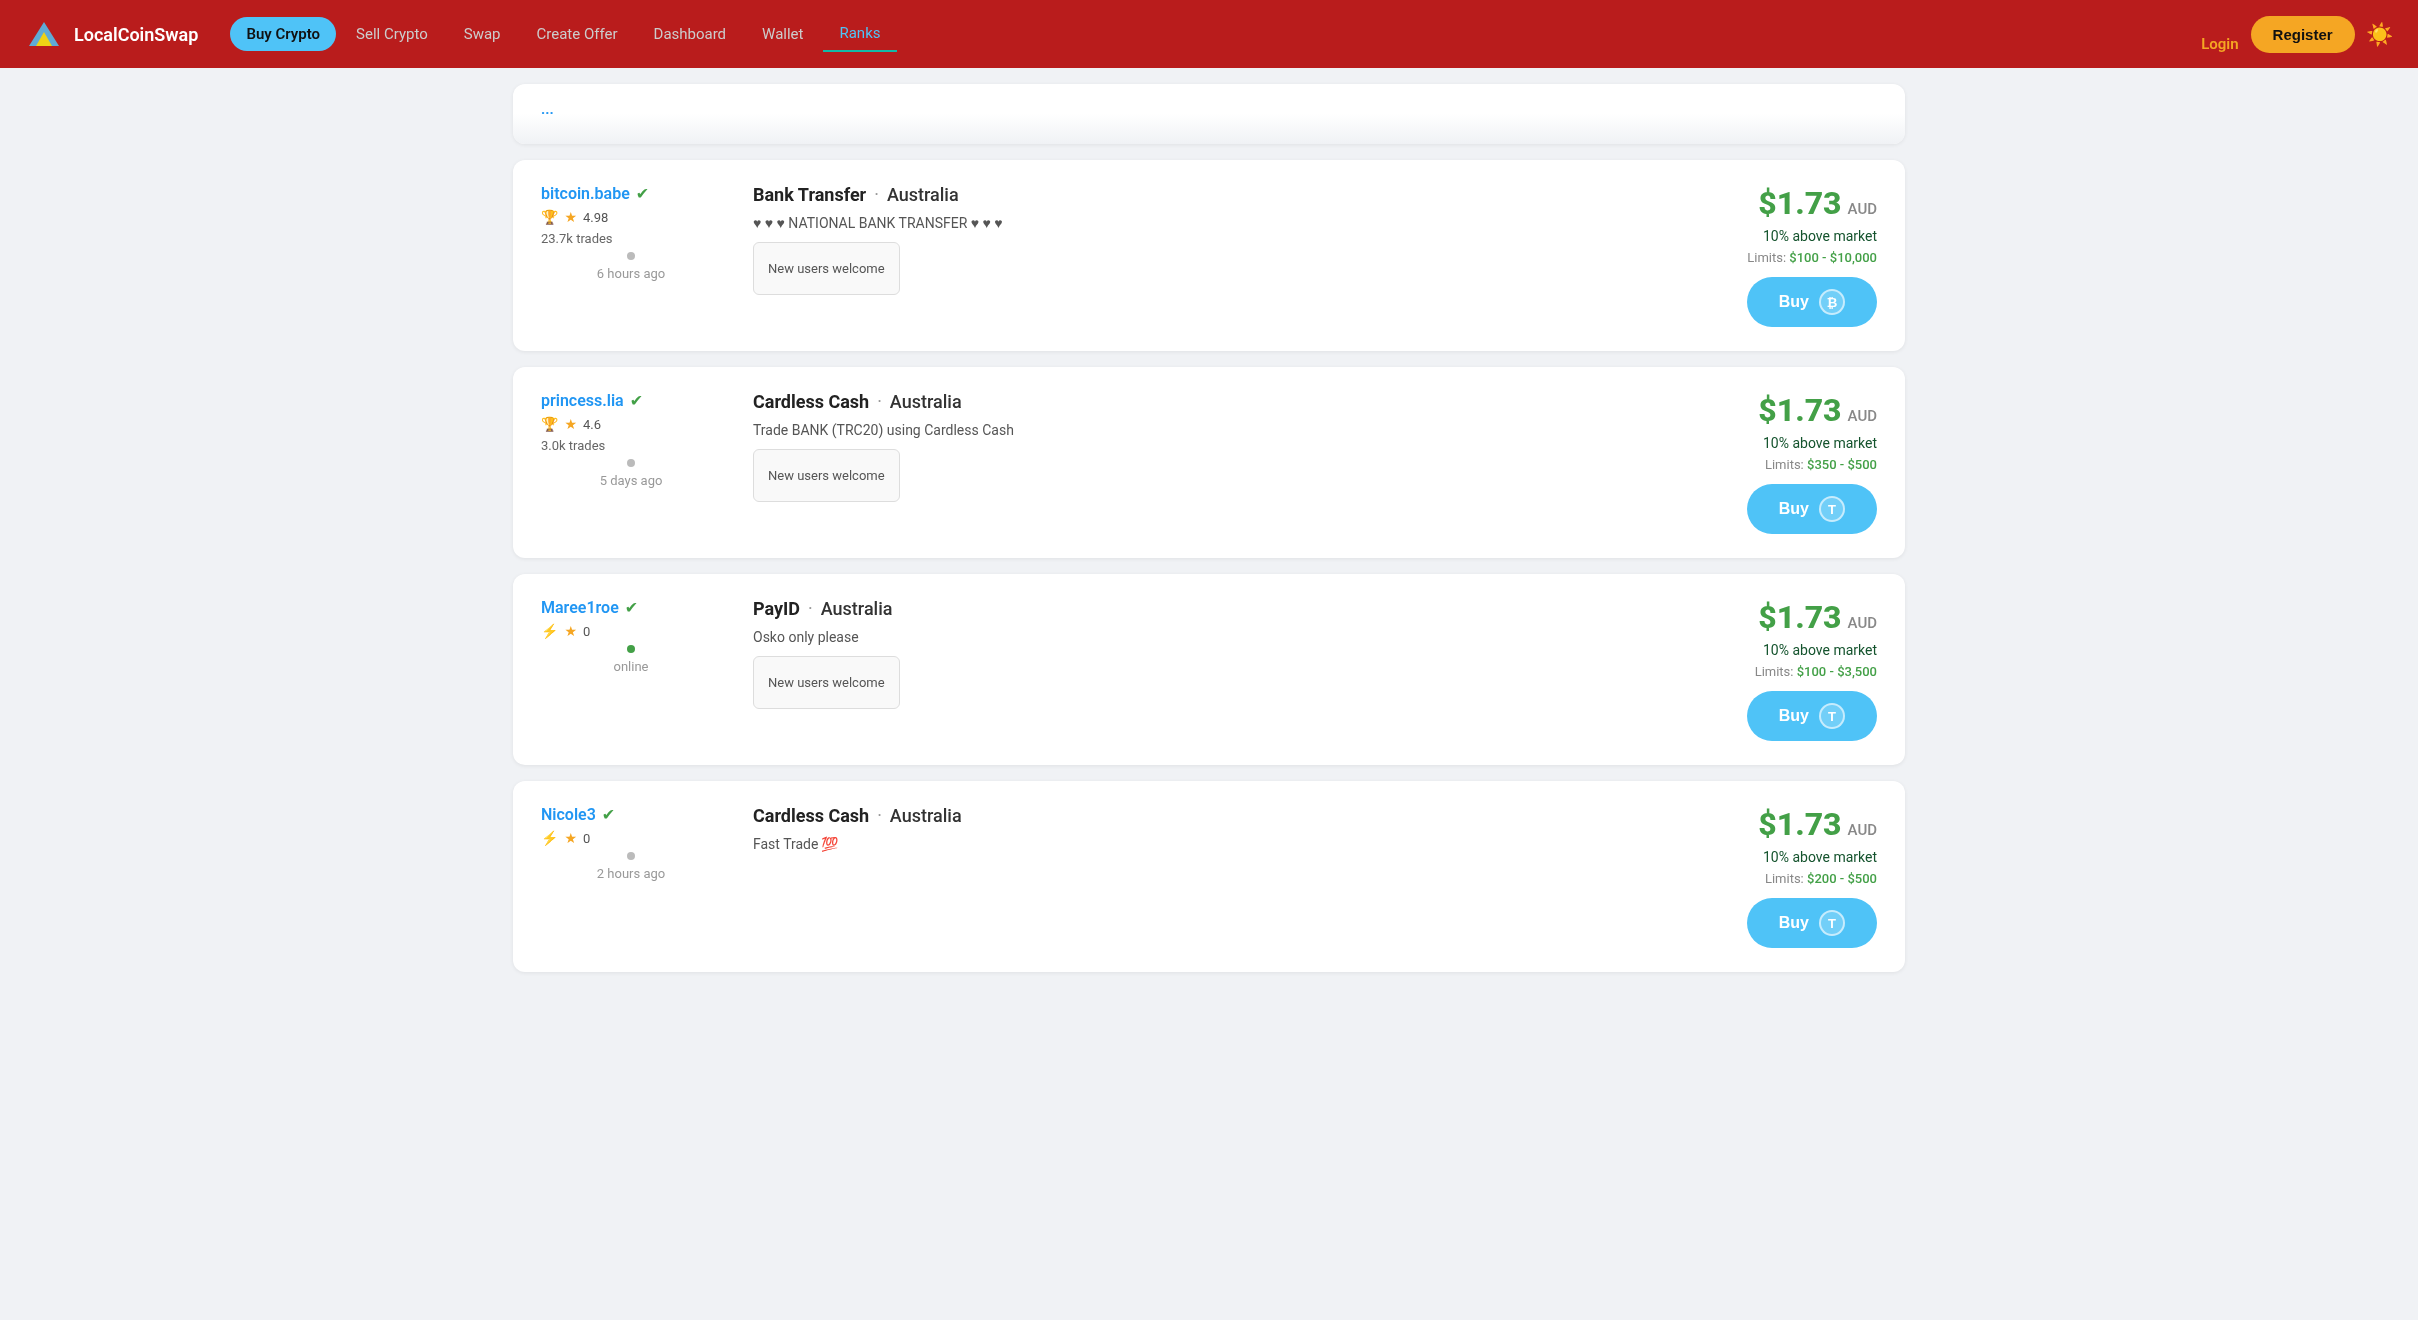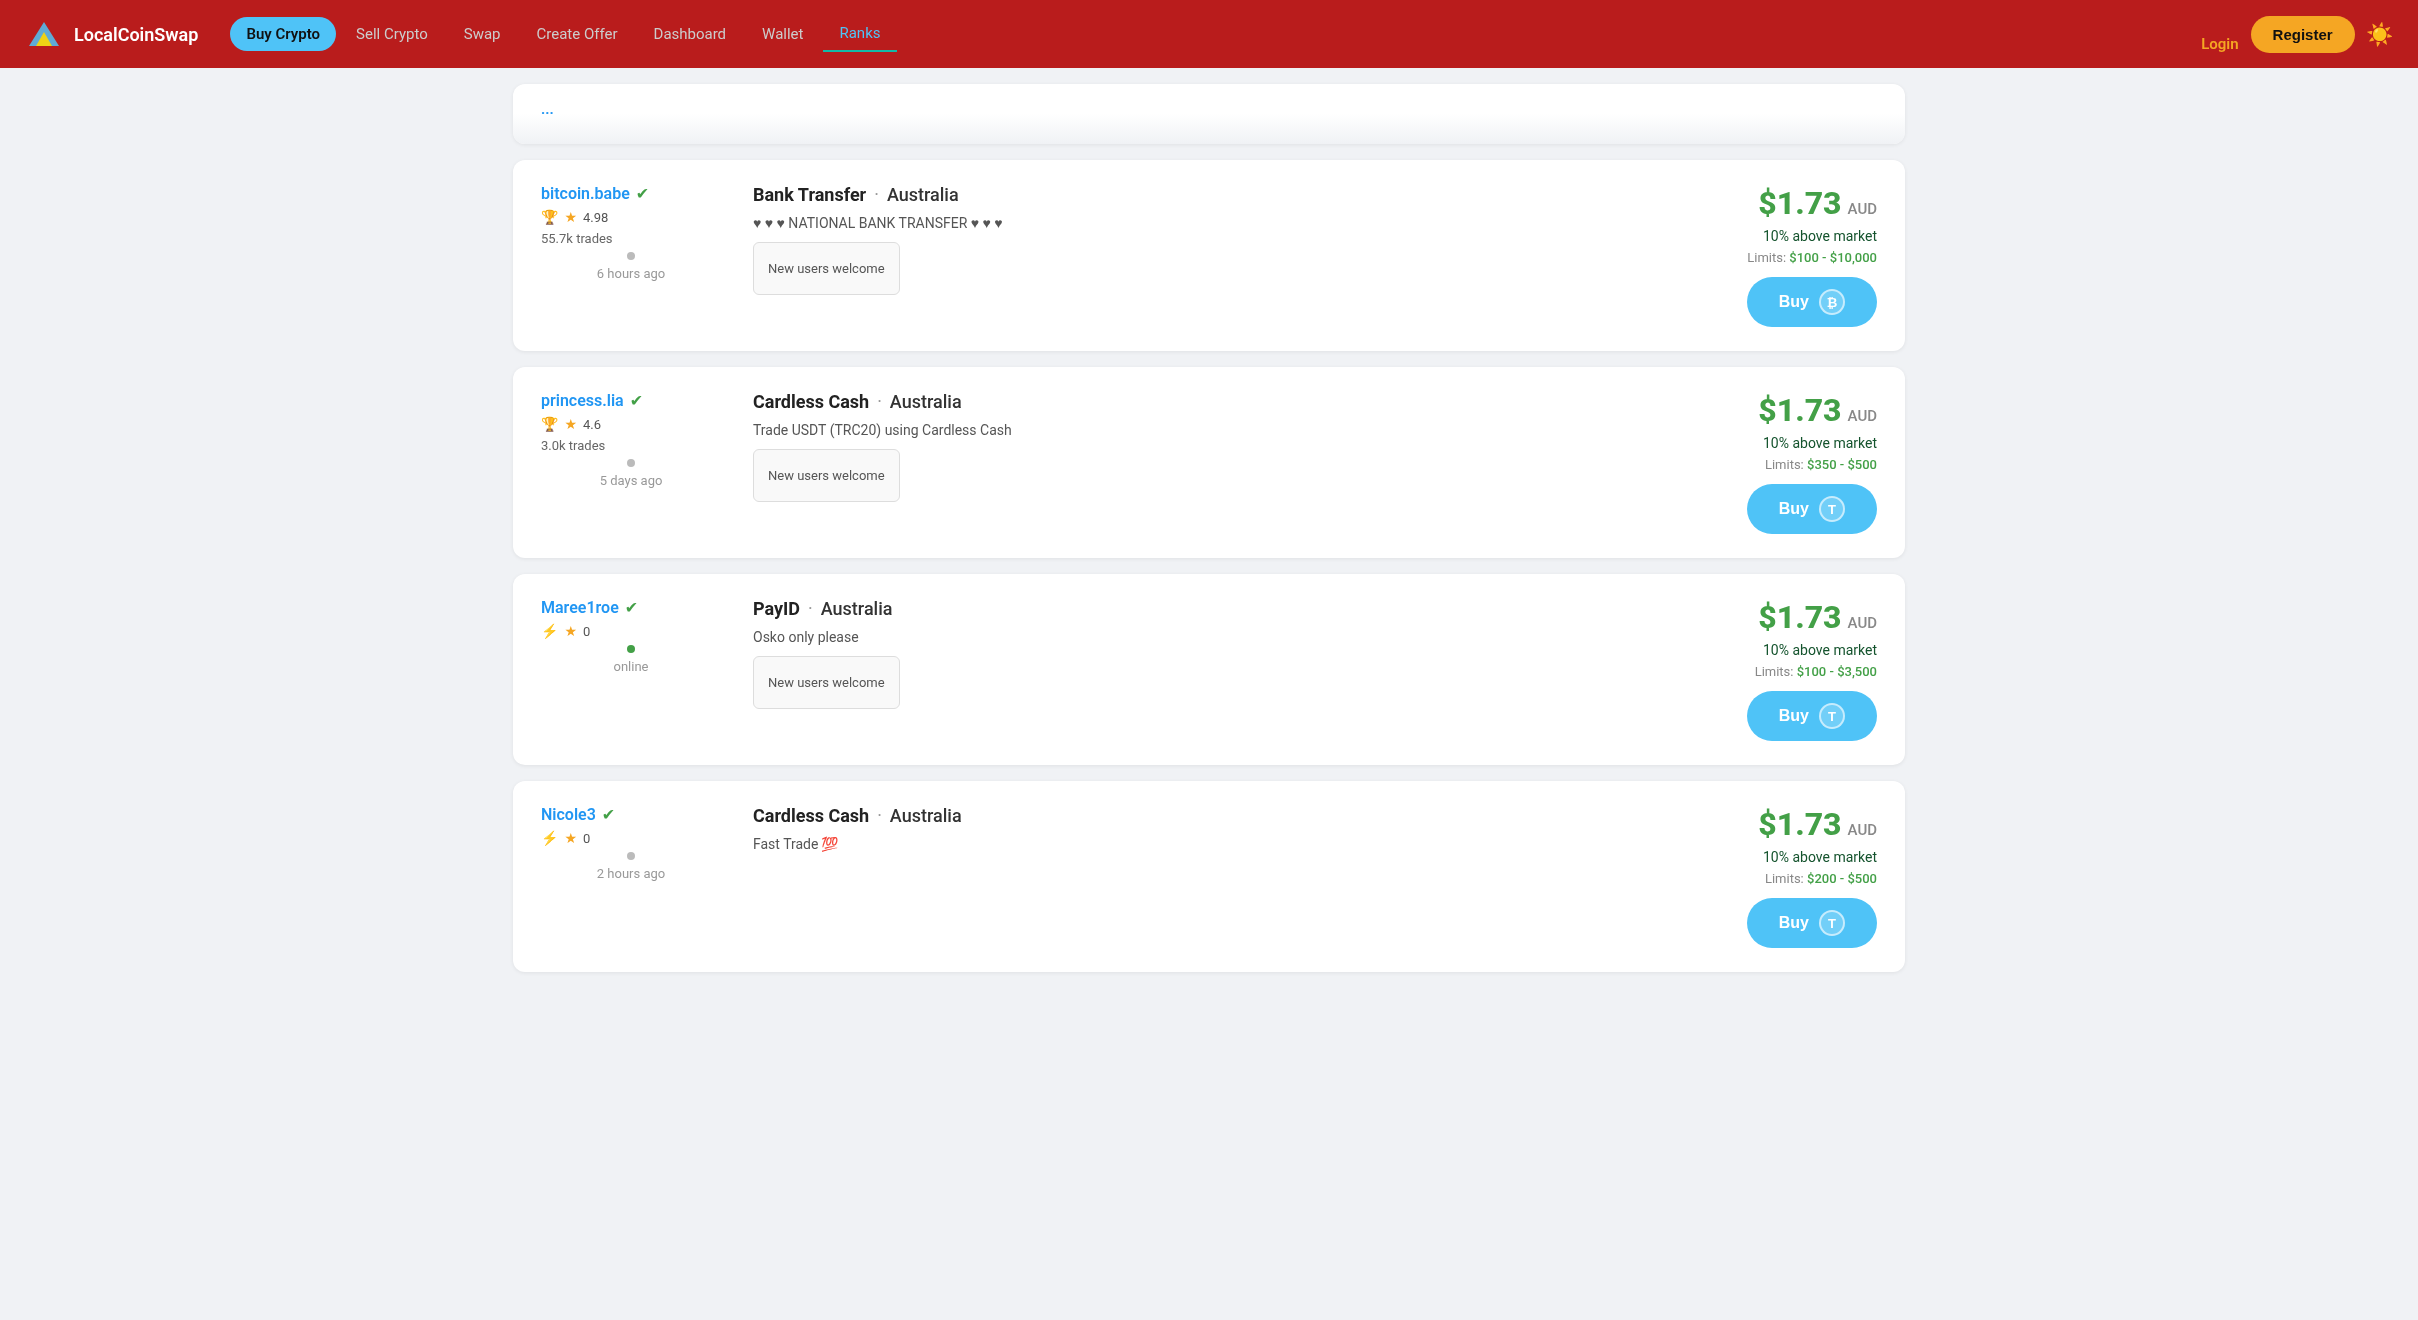--- a/index.html
+++ b/index.html
@@ -313,21 +313,21 @@
     <div class="seller-section">
       <div class="seller-name-row">
         <span class="seller-name">bitcoin.babe</span>
         <span class="verified-icon">✔</span>
       </div>
       <div class="seller-meta">
         <span class="trophy-icon">🏆</span>
         <span class="star-icon">★</span>
         <span class="rating-text">4.98</span>
       </div>
-      <div class="trades-text">55.7k trades</div>
+      <div class="trades-text">23.7k trades</div>
       <div class="time-row">
         <span class="time-dot dot-gray"></span>
         <span>6 hours ago</span>
       </div>
     </div>
     <div class="offer-section">
       <div class="offer-title-row">
         <span class="offer-method">Bank Transfer</span>
         <span class="offer-dot">·</span>
         <span class="offer-country">Australia</span>
@@ -367,21 +367,21 @@
         <span class="time-dot dot-gray"></span>
         <span>5 days ago</span>
       </div>
     </div>
     <div class="offer-section">
       <div class="offer-title-row">
         <span class="offer-method">Cardless Cash</span>
         <span class="offer-dot">·</span>
         <span class="offer-country">Australia</span>
       </div>
-      <div class="offer-desc">Trade USDT (TRC20) using Cardless Cash</div>
+      <div class="offer-desc">Trade BANK (TRC20) using Cardless Cash</div>
       <div class="offer-tag">New users welcome</div>
     </div>
     <div class="price-section">
       <div class="price-row">
         <span class="price-amount">$1.73</span>
         <span class="price-currency">AUD</span>
       </div>
       <div class="price-above">10% above market</div>
       <div class="limits-row">
         Limits: <span style="color: rgb(67, 160, 71); font-weight: 500;">$350 - $500</span>

